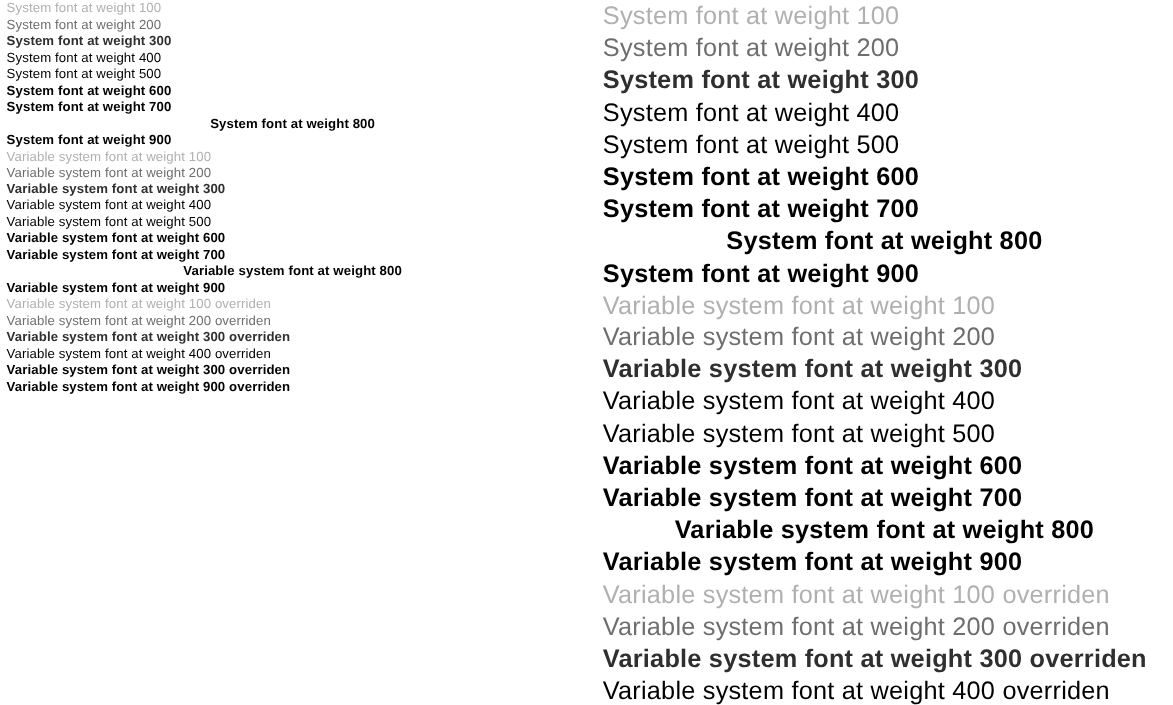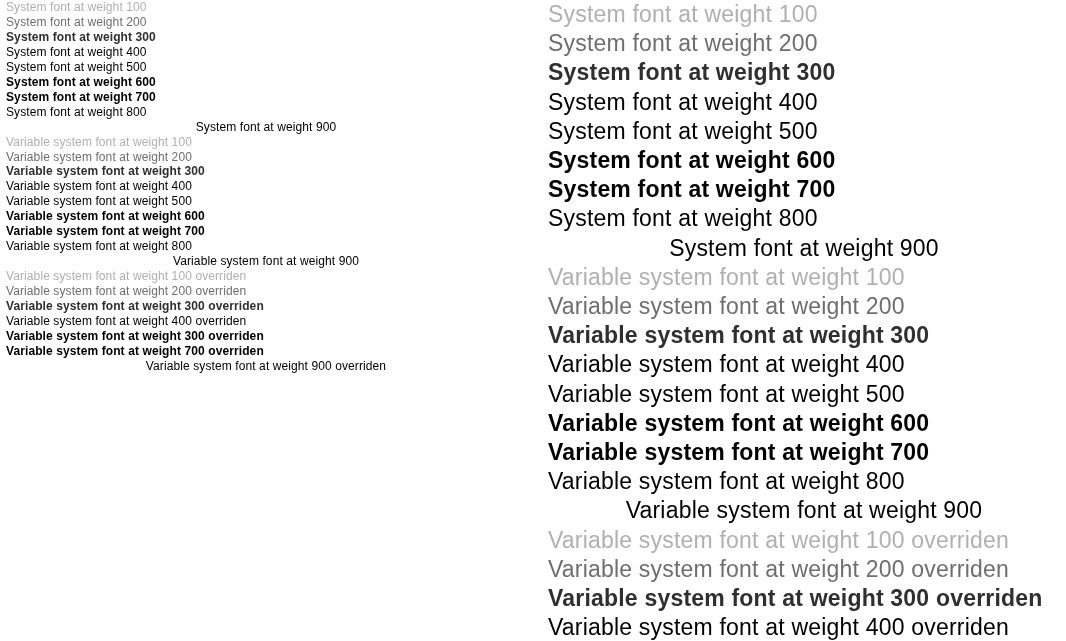--- a/index.html
+++ b/index.html
@@ -47,22 +47,22 @@
     line-height: 29.2px;
     letter-spacing: 0.2px;
   }
   .w100 { font-weight: 100; color: #b0b0b0; }
   .w200 { font-weight: 200; color: #6e6e6e; }
   .w300 { font-weight: 700; color: #2f2f2f; }
   .w400 { font-weight: 400; }
   .w500 { font-weight: 500; }
   .w600 { font-weight: 600; }
   .w700 { font-weight: 700; }
-  .w800 { font-weight: 400; }
-  .w900 { font-weight: 400; text-align: center; }
+  .w800 { font-weight: 700; text-align: center; }
+  .w900 { font-weight: 700; }
 </style>
 </head>
 <body>
 
 <div class="page">
 
   <div class="column col-left">
       <div class="line w100">System font at weight 100</div>
       <div class="line w200">System font at weight 200</div>
       <div class="line w300">System font at weight 300</div>
@@ -79,21 +79,20 @@
       <div class="line w500">Variable system font at weight 500</div>
       <div class="line w600">Variable system font at weight 600</div>
       <div class="line w700">Variable system font at weight 700</div>
       <div class="line w800">Variable system font at weight 800</div>
       <div class="line w900">Variable system font at weight 900</div>
       <div class="line w100">Variable system font at weight 100 overriden</div>
       <div class="line w200">Variable system font at weight 200 overriden</div>
       <div class="line w300">Variable system font at weight 300 overriden</div>
       <div class="line w400">Variable system font at weight 400 overriden</div>
       <div class="line w600">Variable system font at weight 300 overriden</div>
-      <div class="line w700">Variable system font at weight 700 overriden</div>
       <div class="line w900">Variable system font at weight 900 overriden</div>
     </div>
   <div class="column col-right">
       <div class="line w100">System font at weight 100</div>
       <div class="line w200">System font at weight 200</div>
       <div class="line w300">System font at weight 300</div>
       <div class="line w400">System font at weight 400</div>
       <div class="line w500">System font at weight 500</div>
       <div class="line w600">System font at weight 600</div>
       <div class="line w700">System font at weight 700</div>

